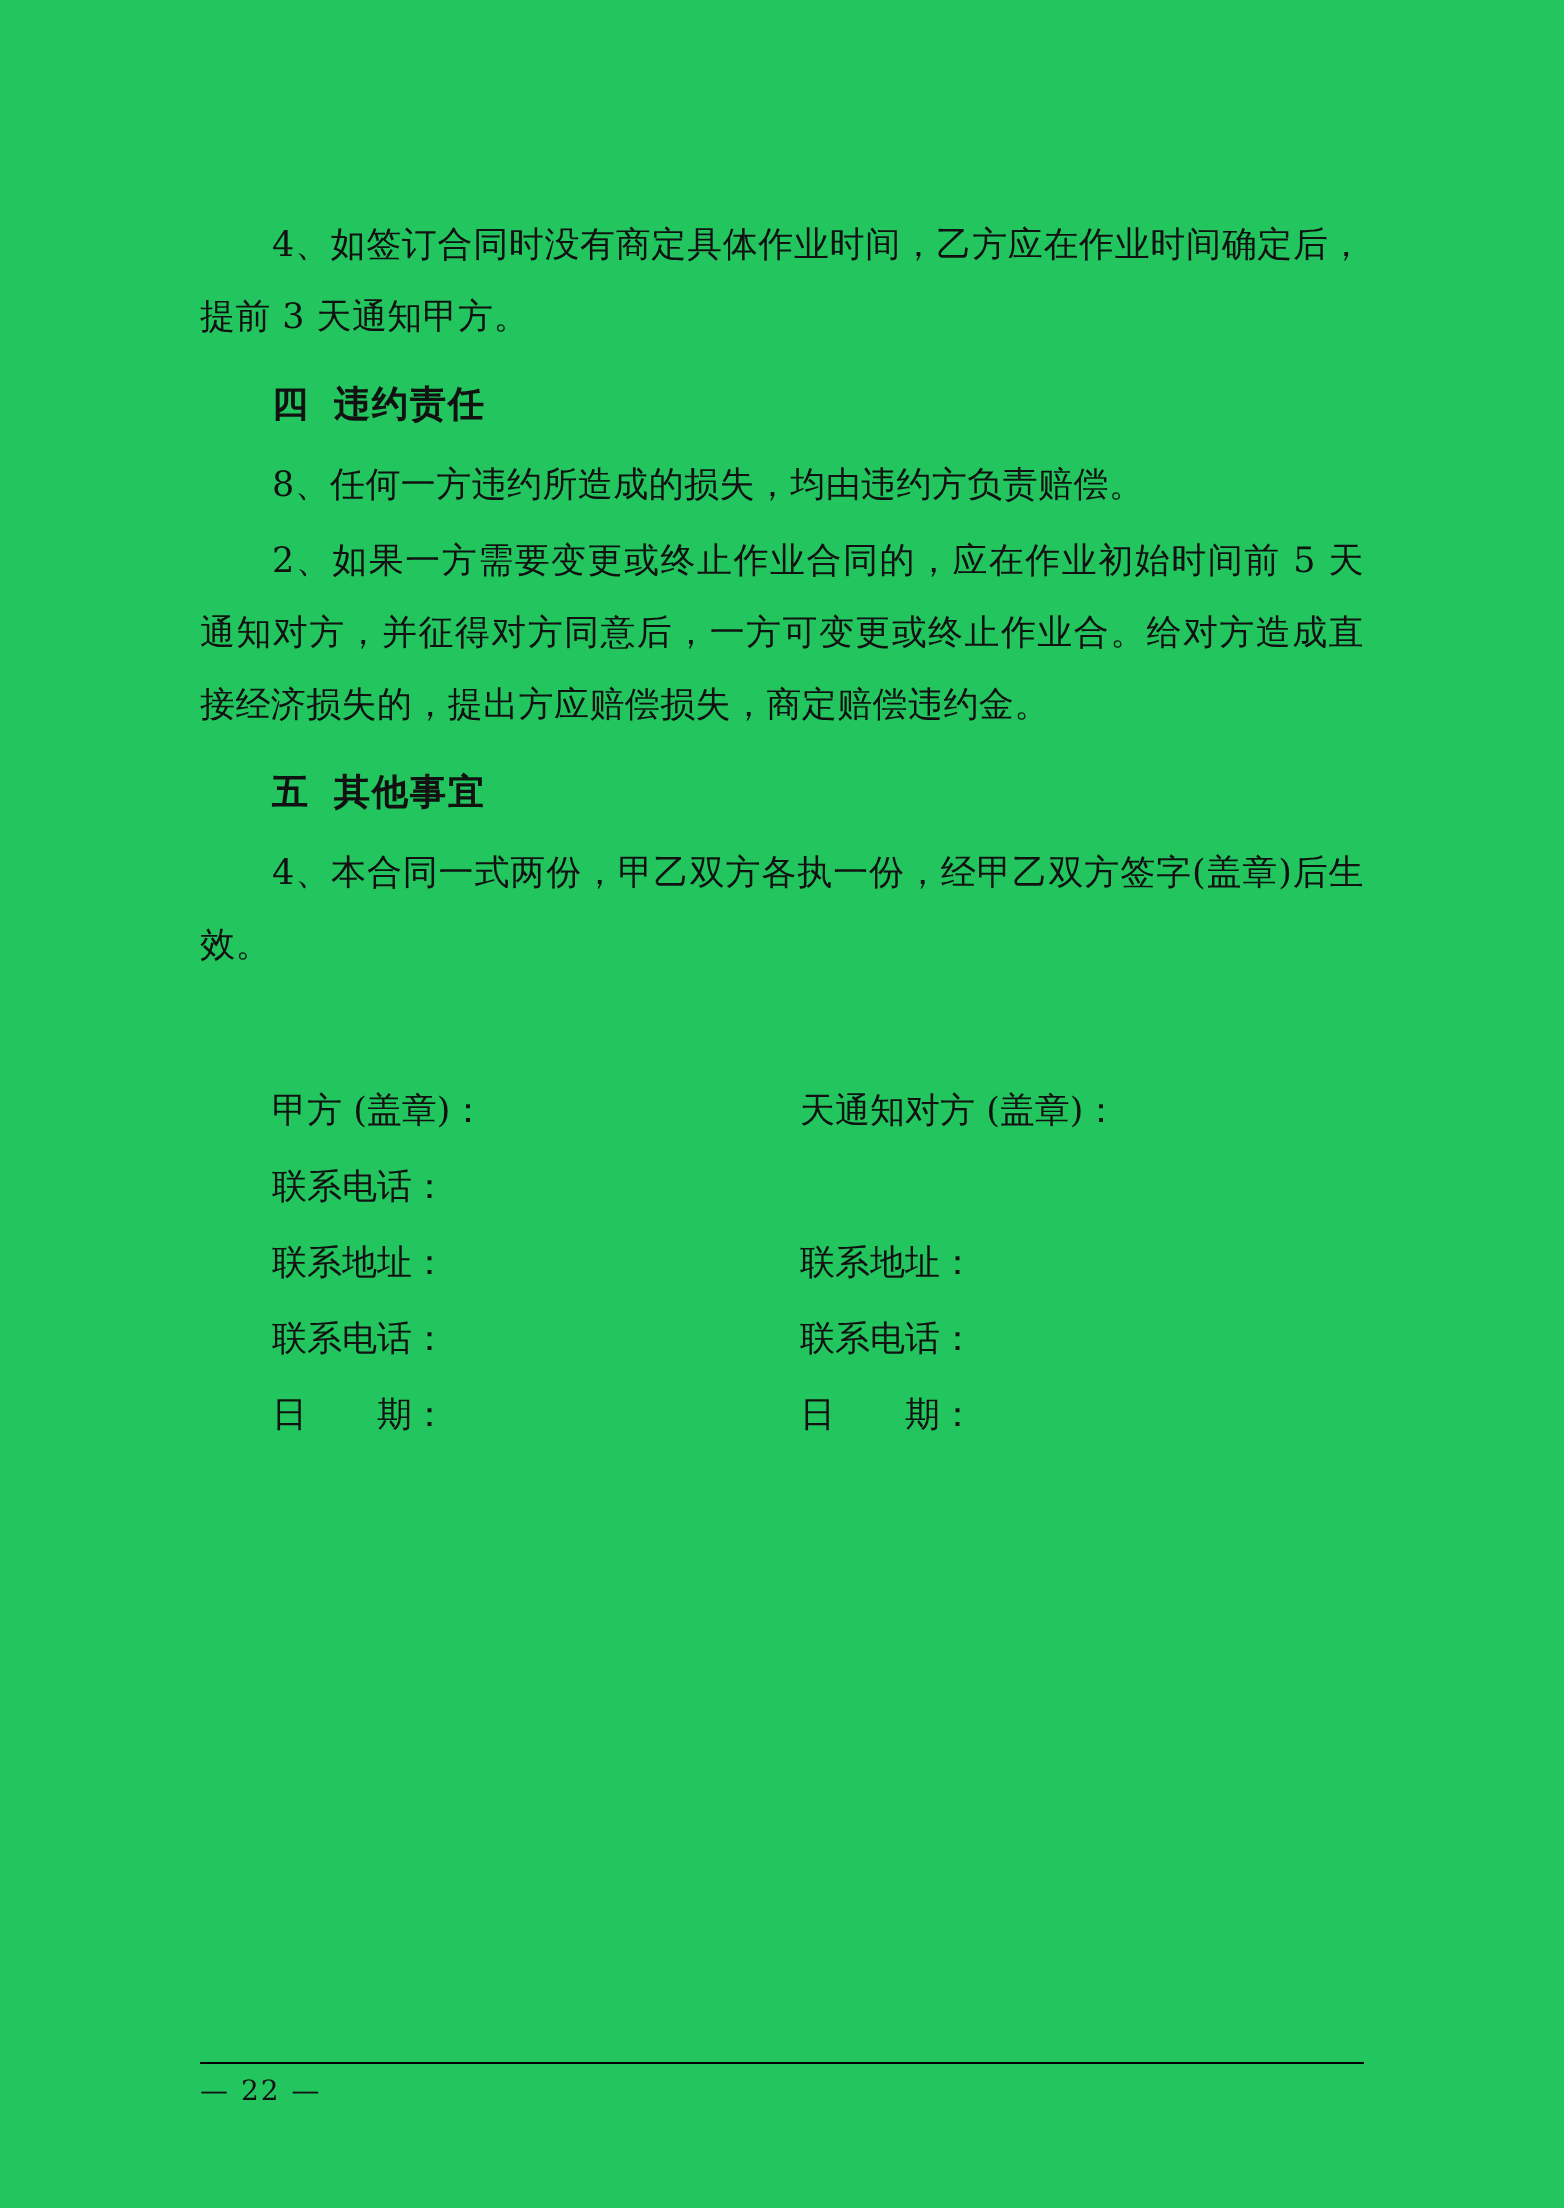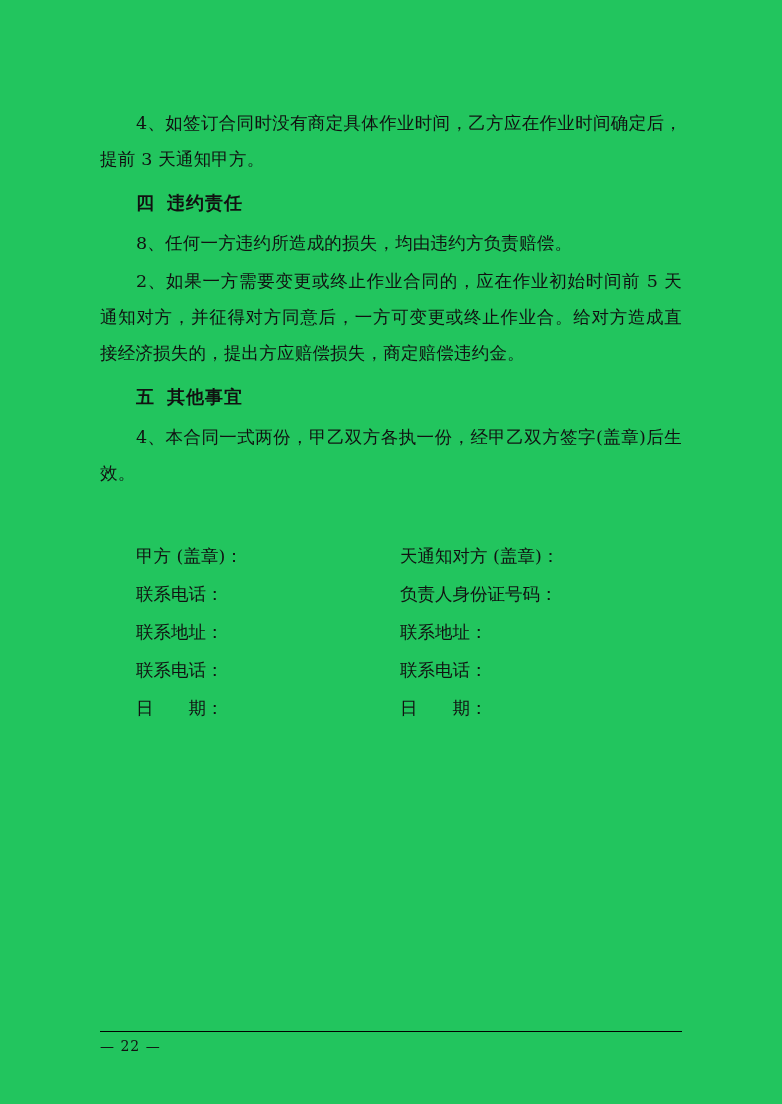--- a/index.html
+++ b/index.html
@@ -121,21 +121,20 @@
 
     <div class="sign-block">
 
       <div class="sign-row">
         <div class="sign-col-a">甲方 (盖章)：</div>
         <div class="sign-col-b">天通知对方 (盖章)：</div>
       </div>
 
       <div class="sign-row">
         <div class="sign-col-a">联系电话：</div>
-        <div class="sign-col-b">负责人身份证号码：</div>
       </div>
 
       <div class="sign-row">
         <div class="sign-col-a">联系地址：</div>
         <div class="sign-col-b">联系地址：</div>
       </div>
 
       <div class="sign-row">
         <div class="sign-col-a">联系电话：</div>
         <div class="sign-col-b">联系电话：</div>

